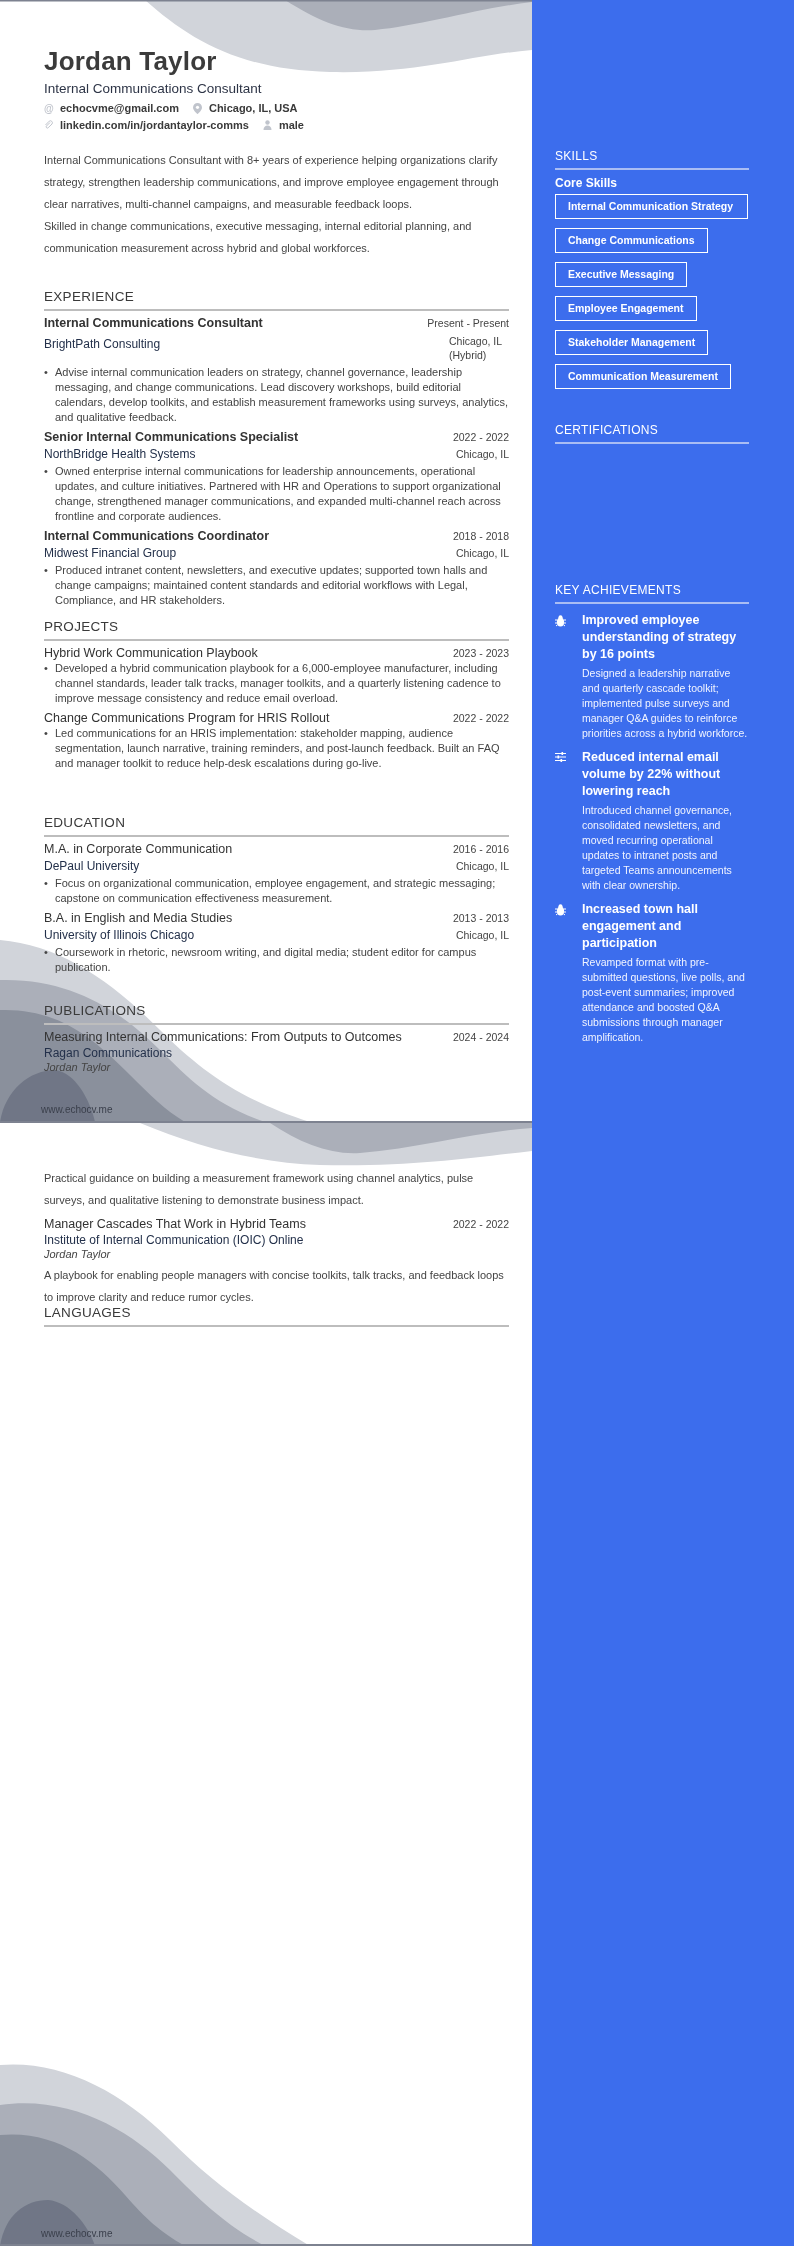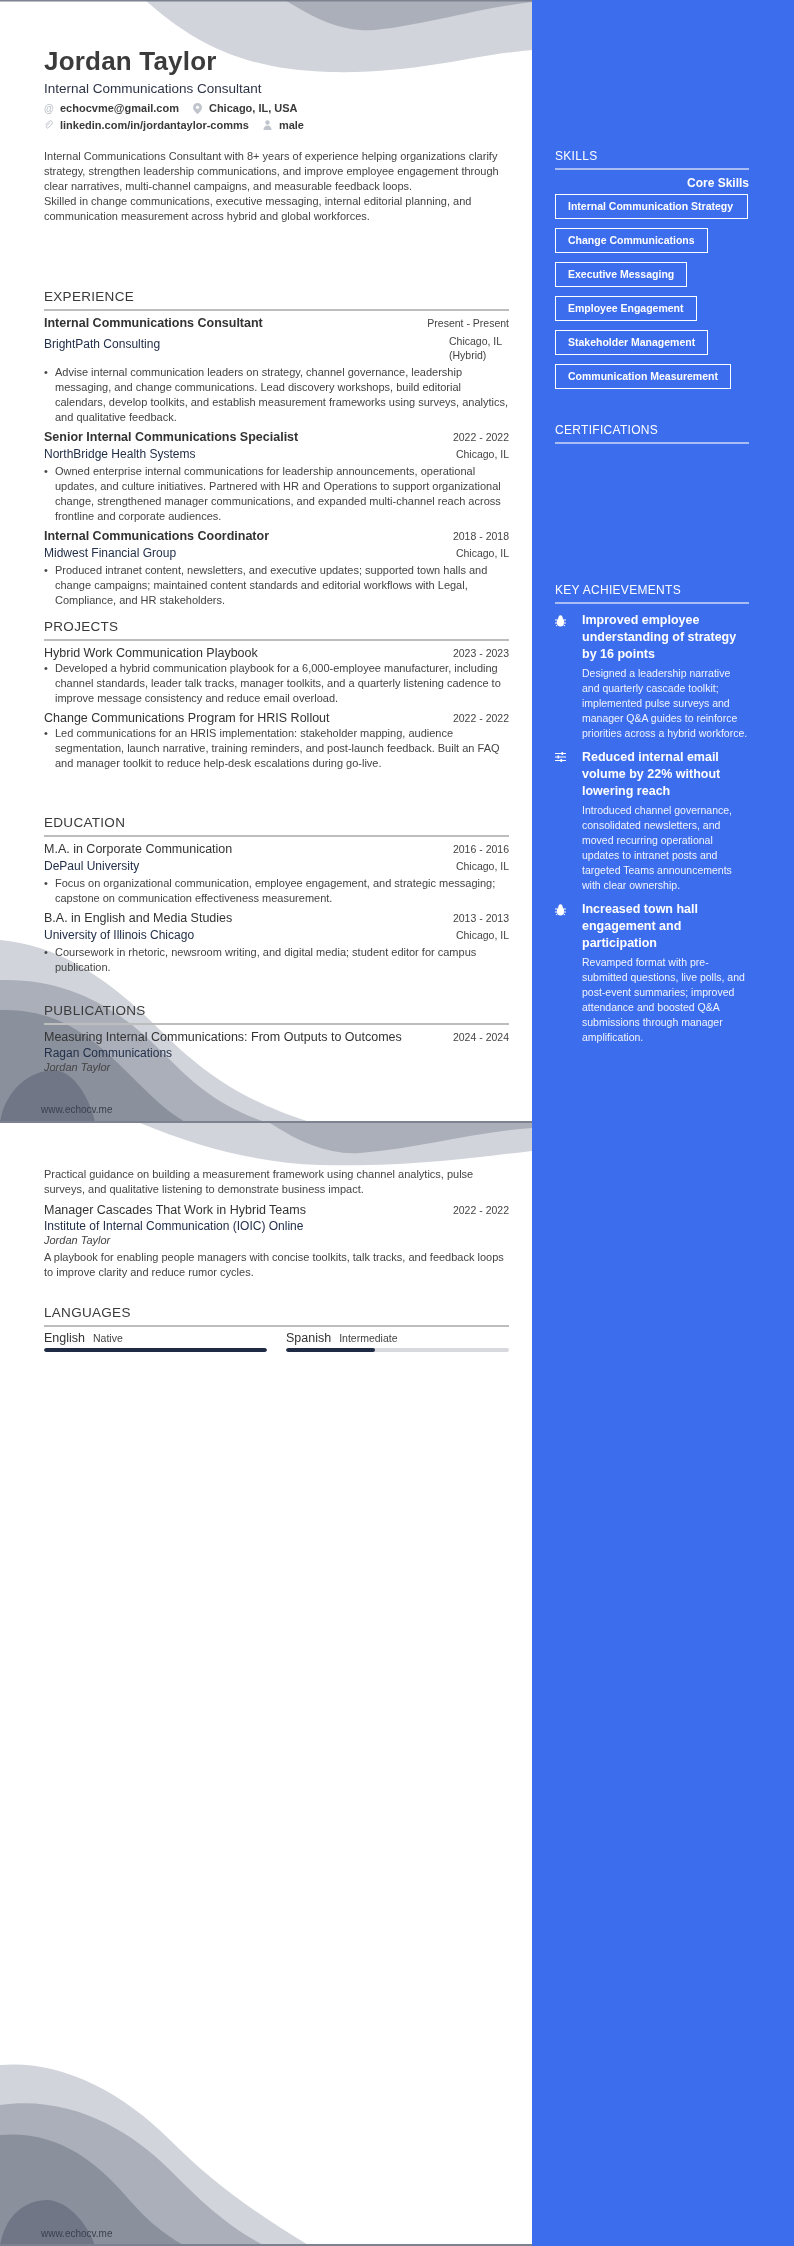--- a/index.html
+++ b/index.html
@@ -12,21 +12,21 @@
   .footer-url { position: absolute; left: 41px; font-size: 10px; color: #3a3f4b; z-index: 3; }
 
   .main { position: absolute; left: 44px; width: 465px; z-index: 3; }
   .name { font-size: 26px; font-weight: bold; color: #3b3b3b; letter-spacing: 0.2px; }
   .title { font-size: 13.5px; color: #2d3446; margin-top: 4px; }
   .contact-row { display: flex; align-items: center; font-size: 11px; font-weight: bold; color: #3a3a3a; margin-top: 5px; }
   .contact-row .ico { width: 10px; height: 10px; margin-right: 6px; display: inline-flex; align-items: center; justify-content: center; color: #c0c4cc; font-size: 10px; }
   .contact-row .gap { width: 14px; }
 
   .section-title { font-size: 13.5px; color: #3a3a3a; letter-spacing: 0.3px; padding-bottom: 5px; border-bottom: 2px solid #bdbdbd; margin-bottom: 5px; }
-  .para { font-size: 11px; line-height: 15px; color: #444; }
+  .para { font-size: 11px; line-height: 22px; color: #444; }
 
   .entry-head { display: flex; justify-content: space-between; align-items: baseline; }
   .entry-title-b { font-size: 12.5px; font-weight: bold; color: #333; }
   .entry-title { font-size: 12.5px; color: #333; }
   .entry-date { font-size: 10.5px; color: #444; white-space: nowrap; }
   .entry-org { font-size: 12px; color: #23304a; }
   .entry-loc { font-size: 10.5px; color: #444; text-align: right; }
   .bullet { display: flex; font-size: 11px; line-height: 15px; color: #444; margin-top: 3px; }
   .bullet .dot { width: 11px; flex-shrink: 0; }
   .italic-author { font-size: 11px; font-style: italic; color: #444; }
@@ -34,21 +34,21 @@
   .lang-row { display: flex; justify-content: space-between; margin-top: 4px; }
   .lang { width: 223px; }
   .lang-label { display: flex; align-items: baseline; gap: 8px; }
   .lang-name { font-size: 12.5px; color: #333; }
   .lang-level { font-size: 10.5px; color: #444; }
   .lang-bar { height: 4px; background: #d7d9de; border-radius: 2px; margin-top: 3px; overflow: hidden; }
   .lang-fill { height: 100%; background: #1f2a44; border-radius: 2px; }
 
   .side { position: absolute; left: 555px; width: 194px; z-index: 3; color: #fff; }
   .side-title { font-size: 12px; color: #fff; letter-spacing: 0.3px; padding-bottom: 5px; border-bottom: 2px solid #a9bdf4; margin-bottom: 6px; }
-  .side-sub { font-size: 12px; font-weight: bold; color: #fff; margin-bottom: 4px; text-align: right; }
+  .side-sub { font-size: 12px; font-weight: bold; color: #fff; margin-bottom: 4px; }
   .chip { display: inline-block; border: 1px solid #ffffff; padding: 4px 12px; font-size: 10.5px; font-weight: bold; color: #fff; line-height: 15px; margin-bottom: 9px; }
   .cert-name { font-size: 12.5px; font-weight: bold; color: #fff; line-height: 17px; }
   .cert-org { font-size: 11px; color: #eef2ff; margin-top: 4px; margin-bottom: 7px; }
   .ach { display: flex; margin-bottom: 8px; }
   .ach-ico { width: 27px; flex-shrink: 0; padding-top: 3px; font-size: 11px; color: #fff; }
   .ach-title { font-size: 12.5px; font-weight: bold; color: #fff; line-height: 17px; }
   .ach-desc { font-size: 10.5px; color: #f1f4ff; line-height: 15px; margin-top: 3px; }
 </style>
 </head>
 <body>
@@ -248,40 +248,20 @@
       <span class="entry-date">2022 - 2022</span>
     </div>
     <div class="entry-org" style="margin-top:2px">Institute of Internal Communication (IOIC) Online</div>
     <div class="italic-author" style="margin-top:1px">Jordan Taylor</div>
     <div class="para" style="margin-top:4px">A playbook for enabling people managers with concise toolkits, talk tracks, and feedback loops to improve clarity and reduce rumor cycles.</div>
   </div>
 </div>
 
 <div class="main" style="top:1305px">
   <div class="section-title" style="margin-bottom:3px">LANGUAGES</div>
-  <div class="lang-row">
-    <div class="lang">
-      <div class="lang-label">
-        <span class="lang-name">English</span>
-        <span class="lang-level">Native</span>
-      </div>
-      <div class="lang-bar">
-          <div class="lang-fill" style="width:100%"></div>
-        </div>
-    </div>
-    <div class="lang">
-      <div class="lang-label">
-        <span class="lang-name">Spanish</span>
-        <span class="lang-level">Intermediate</span>
-      </div>
-      <div class="lang-bar">
-          <div class="lang-fill" style="width:40%"></div>
-        </div>
-    </div>
-  </div>
 </div>
 
 <div class="side" style="top:149px">
   <div class="side-title">SKILLS</div>
   <div class="side-sub">Core Skills</div>
   <div class="chip" style="width:193px">Internal Communication Strategy</div><br>
   <div class="chip">Change Communications</div><br>
   <div class="chip">Executive Messaging</div><br>
   <div class="chip">Employee Engagement</div><br>
   <div class="chip">Stakeholder Management</div><br>

